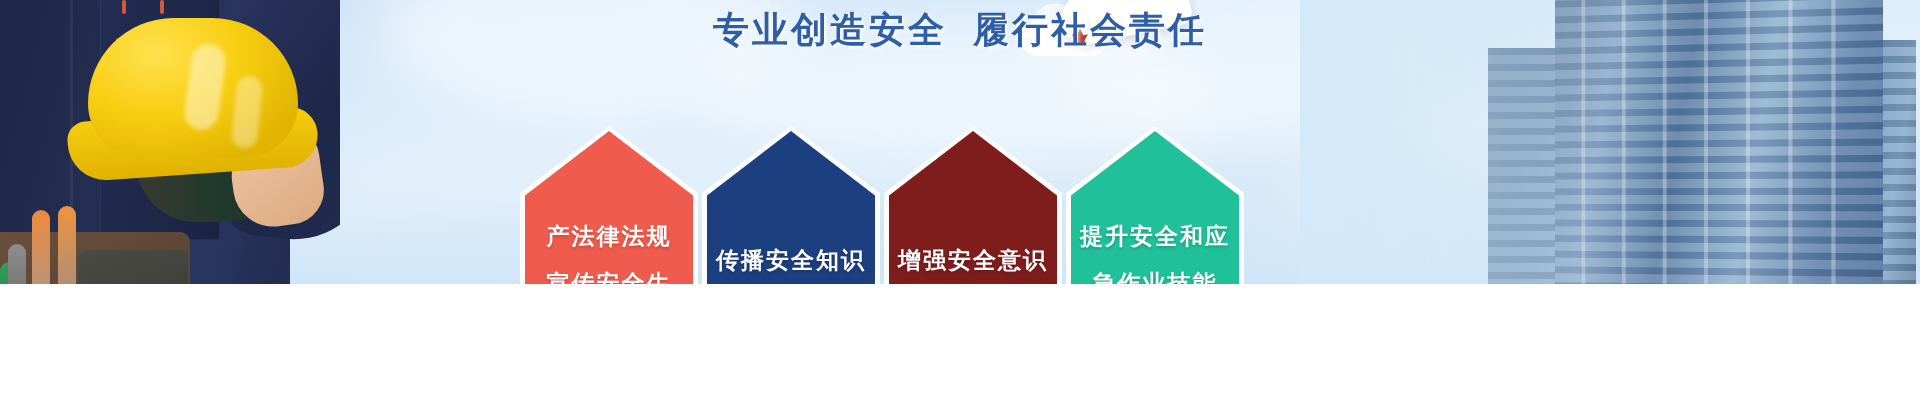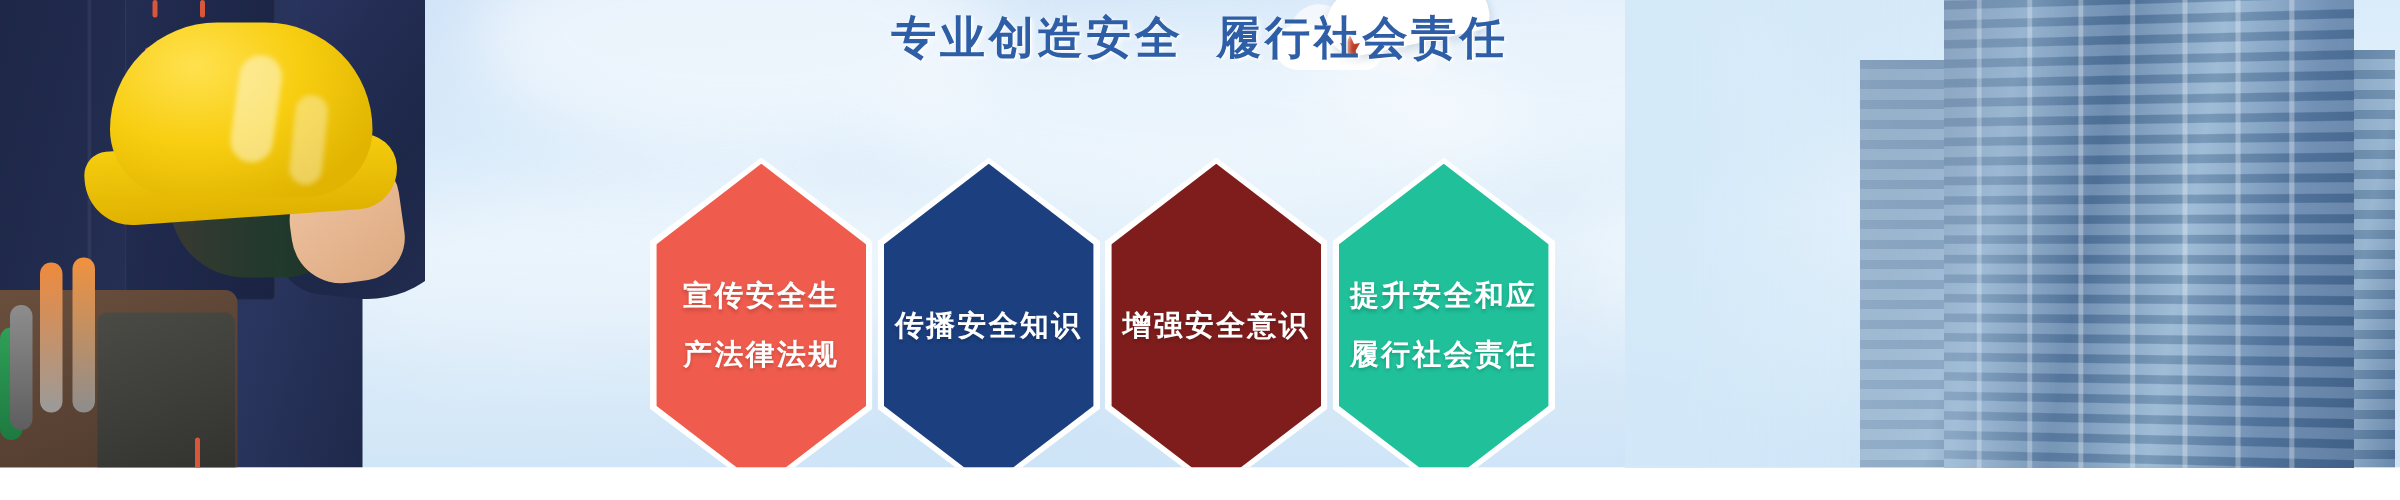--- a/index.html
+++ b/index.html
@@ -1,20 +1,20 @@
 <!DOCTYPE html>
 <html><head>
 <meta charset="utf-8">
 <style>
   html,body{margin:0;padding:0;background:#fff;}
   body{font-family:"Liberation Sans","DejaVu Sans",sans-serif;}
 
   .banner{
     position:relative;
-    width:1920px;height:374px;
+    width:1920px;height:284px;
     overflow:hidden;
     background:linear-gradient(175deg,#cfe2f7 0%,#d9ebfa 28%,#e4f1fb 55%,#d3e6f7 78%,#c8dff4 100%);
   }
 
   
   .sky{position:absolute;inset:0;}
   .cloud{position:absolute;border-radius:50%;background:#ffffff;filter:blur(26px);}
   .c1{left:380px;top:-60px;width:420px;height:180px;opacity:.55;}
   .c2{left:700px;top:20px;width:520px;height:150px;opacity:.45;}
   .c3{left:1050px;top:-30px;width:380px;height:160px;opacity:.40;}
@@ -196,38 +196,38 @@
     <div class="pouch"></div>
     <div class="red-seam"></div>
   </div>
 
   <div class="headline">专业创造安全  履行社会责任</div>
 
   <div class="hexrow">
 
     <div class="hex h0">
       <div class="hex-inner" style="background: rgb(239, 91, 76);">
+        <div class="hex-line">产法律法规</div>
         <div class="hex-line">宣传安全生</div>
-        <div class="hex-line">产法律法规</div>
       </div>
     </div>
 
     <div class="hex h1">
       <div class="hex-inner" style="background: rgb(28, 63, 127);">
         <div class="hex-line">传播安全知识</div>
       </div>
     </div>
 
     <div class="hex h2">
       <div class="hex-inner" style="background: #7f1d1d;">
         <div class="hex-line">增强安全意识</div>
       </div>
     </div>
 
     <div class="hex h3">
       <div class="hex-inner" style="background: rgb(31, 192, 154);">
         <div class="hex-line">提升安全和应</div>
-        <div class="hex-line">履行社会责任</div>
+        <div class="hex-line">急作业技能</div>
       </div>
     </div>
 
   </div>
 </div>
 
 </body></html>

